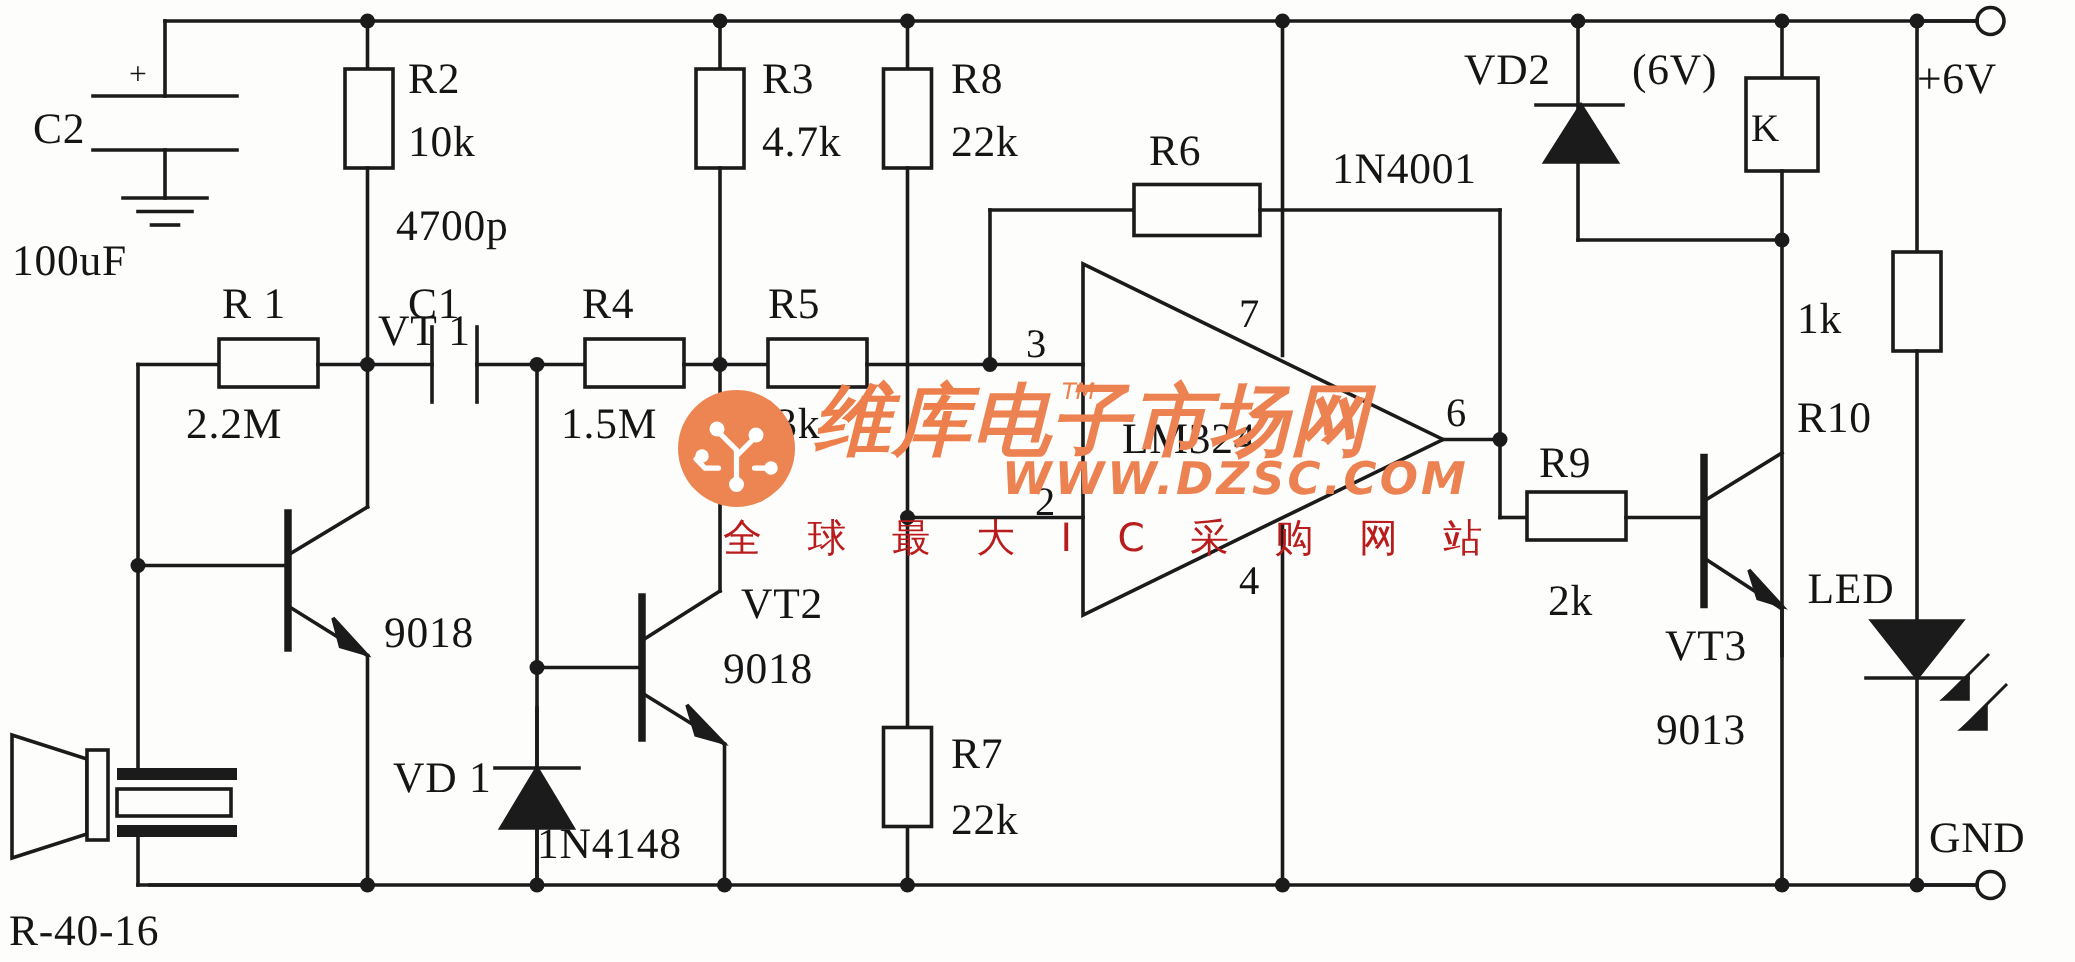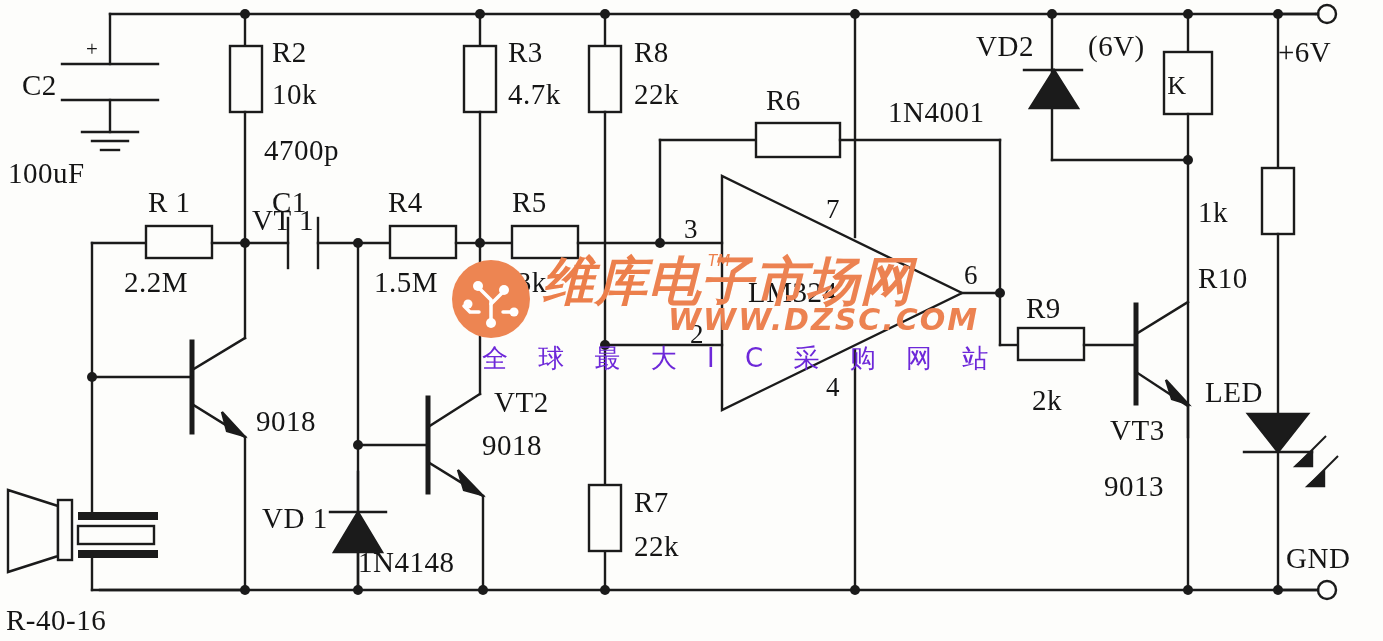--- a/index.html
+++ b/index.html
@@ -43,21 +43,21 @@
   .wm-url{
     font-family:"DejaVu Sans", sans-serif;
     font-weight:bold;
     color:#ec8251;
     font-size:30px;
     letter-spacing:2px;
     white-space:nowrap;
   }
   .wm-sub{
     font-family:"DejaVu Sans", sans-serif;
-    color:#6d28d9;
+    color:#b91c1c;
     font-size:26px;
     letter-spacing:11px;
     white-space:nowrap;
   }
   .wm-tm{
     font-family:"DejaVu Sans", sans-serif;
     color:#ec7f4b;
     font-size:15px;
   }
   .wm-circle{

